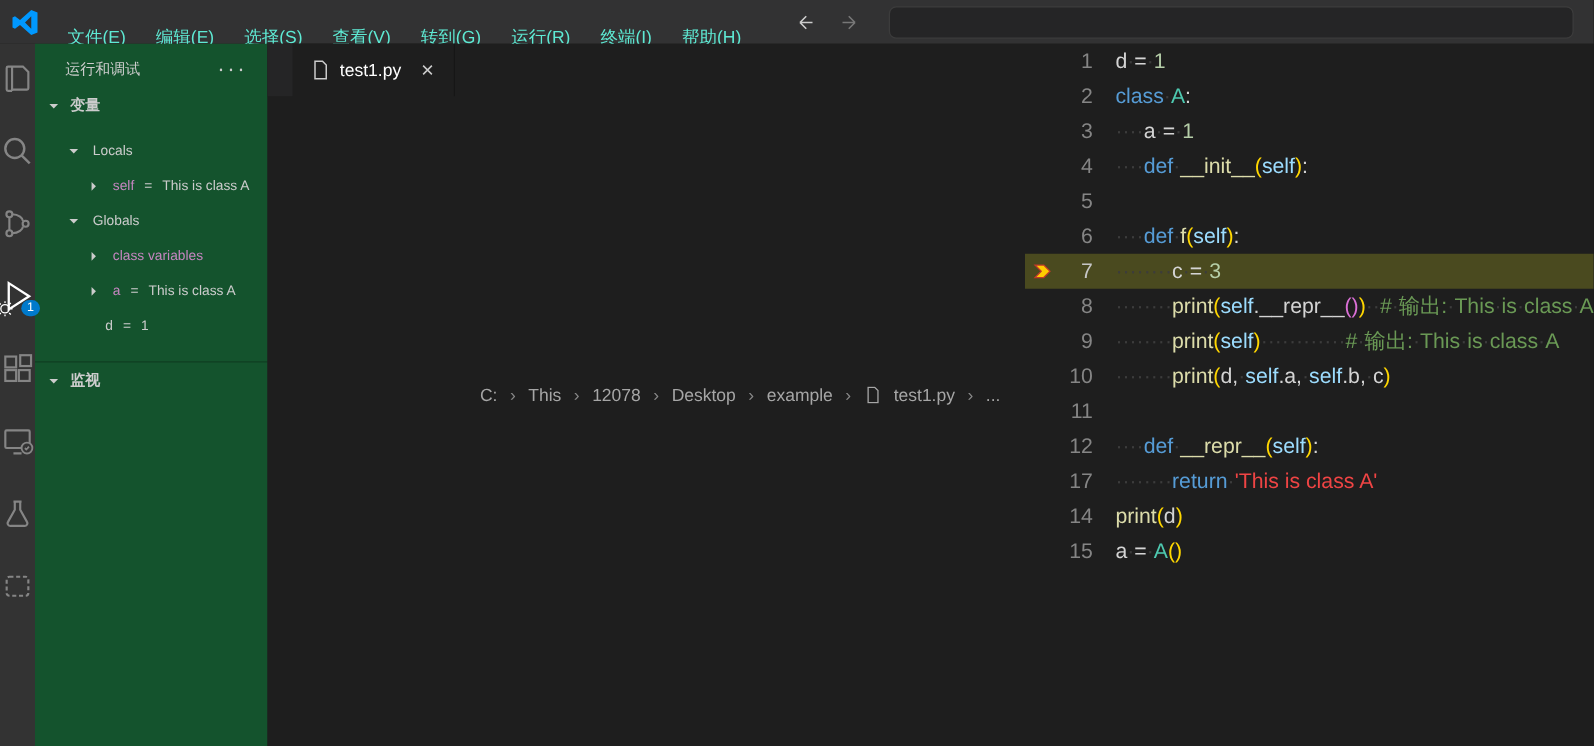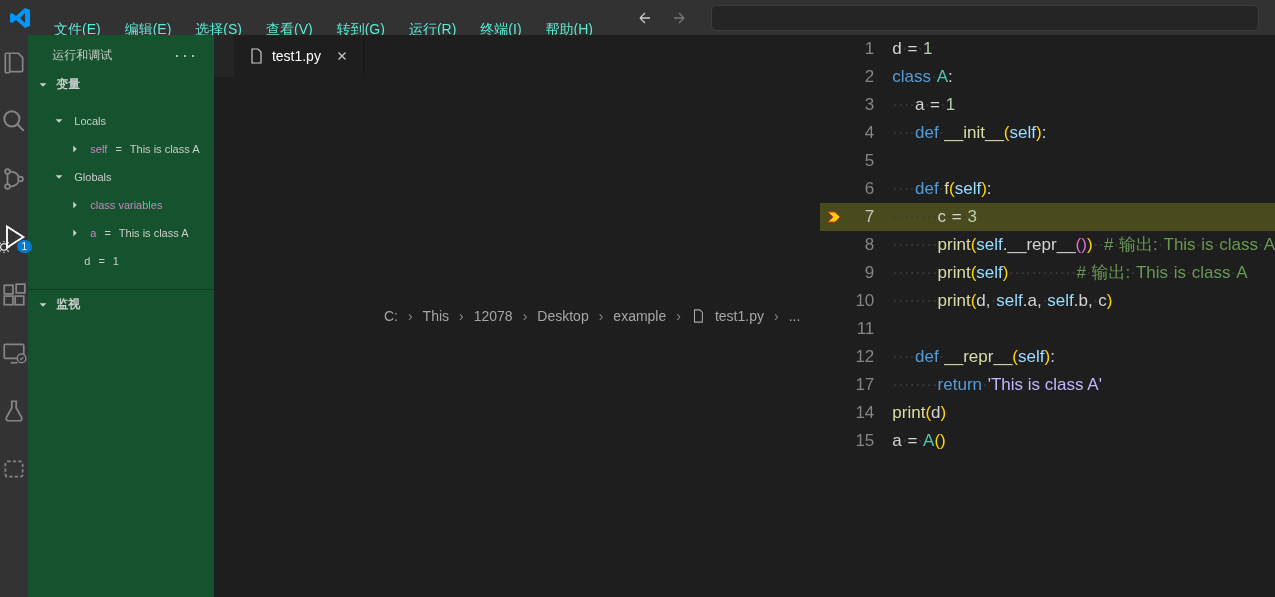--- a/index.html
+++ b/index.html
@@ -56,21 +56,21 @@
 .code-line.highlighted { background: #4a4a1f; }
 .code-line.highlighted .line-number { color: #c6c6c6; }
 .bp-arrow { width:16px; height:16px; }
 
 .tok-id { color: #d4d4d4; }
 .tok-kw { color: #569cd6; }
 .tok-op { color: #d4d4d4; }
 .tok-num { color: #b5cea8; }
 .tok-cls { color: #4ec9b0; }
 .tok-fn { color: #dcdcaa; }
-.tok-str { color: #c4b5fd; }
+.tok-str { color: #ef4444; }
 .tok-cmt { color: #6a9955; }
 .tok-param { color: #9cdcfe; }
 .tok-ws { color: #3c3c3c; }
 .tok-brk-y { color: #ffd700; }
 .tok-brk-p { color: #da70d6; }
 .cursor { border-left: 1px solid #aeafad; display:inline-block; height: 20px; vertical-align: middle; }
 
 svg { display: block; }
 </style>
 </head>

